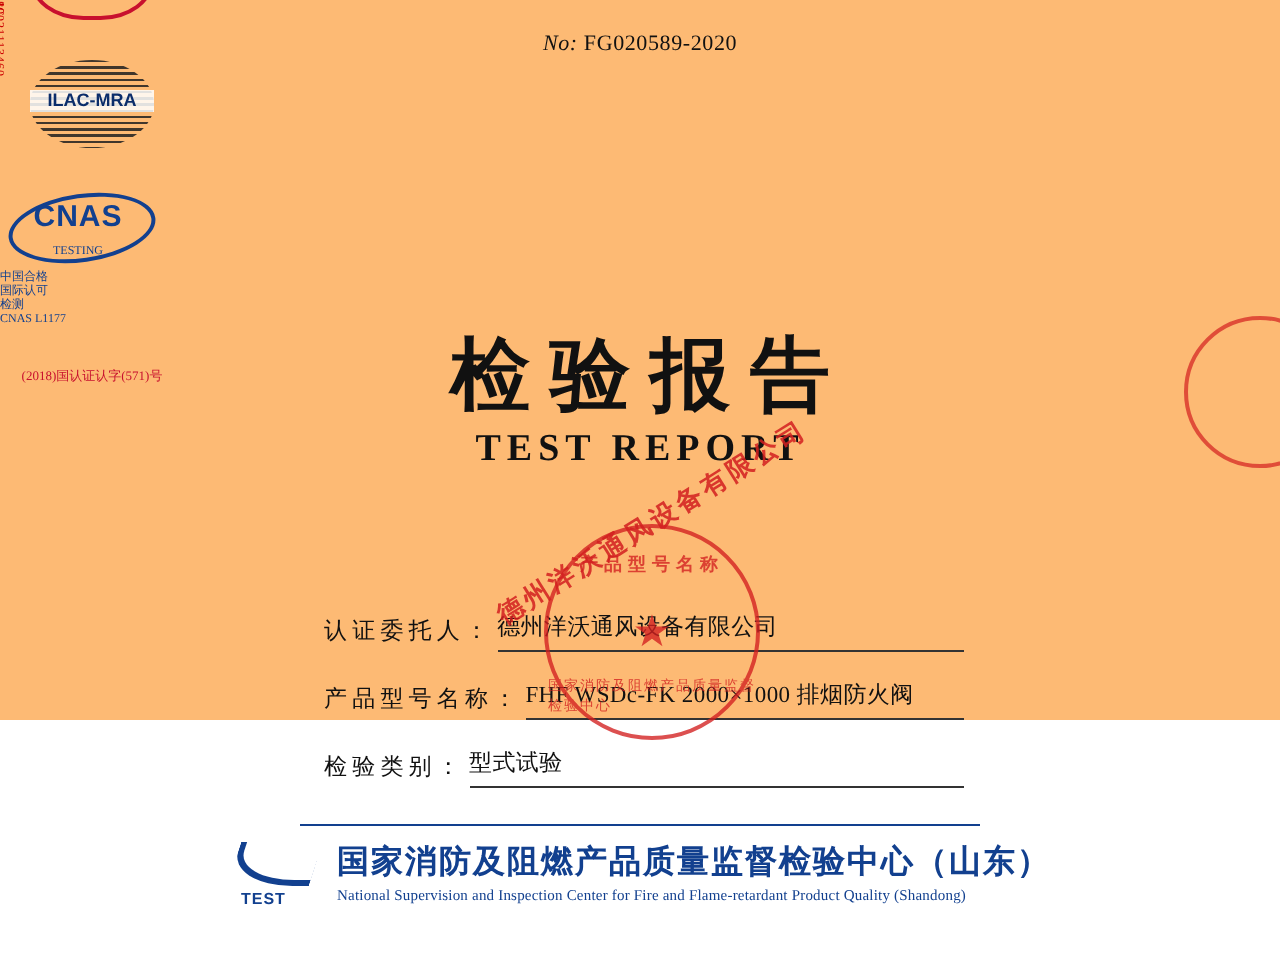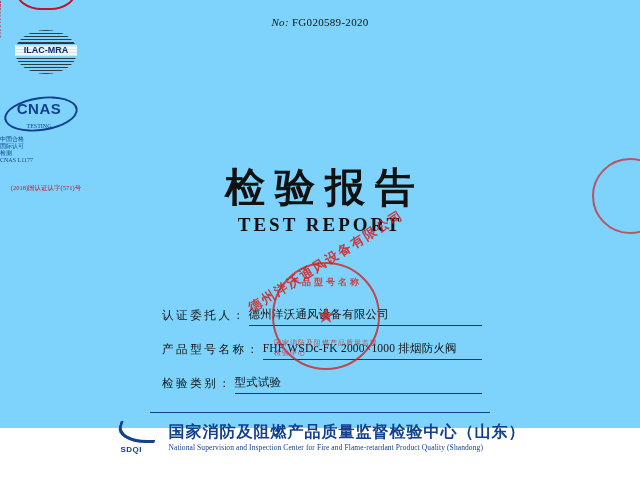--- a/index.html
+++ b/index.html
@@ -11,22 +11,22 @@
     width: 640px;
     height: 480px;
     overflow: hidden;
     font-family: "Liberation Serif", serif;
     color: #1a1a1a;
     position: relative;
   }
   .page {
     position: relative;
     width: 640px;
-    height: 428px;
-    background: #7dd3fc;
+    height: 360px;
+    background: #fdba74;
   }
 
   
   .report-no {
     position: absolute;
     top: 16px;
     left: 0;
     width: 640px;
     text-align: center;
     font-size: 11px;
@@ -500,21 +500,21 @@
     <div class="seal-star">★</div>
     <div class="seal-text-bottom">国家消防及阻燃产品质量监督检验中心</div>
   </div>
 
   <div class="diag-stamp">德州洋沃通风设备有限公司</div>
 
   <div class="footer-rule"></div>
   <div class="footer">
     <div class="sdqi-logo">
       <div class="sdqi-swoosh"></div>
-      <div class="sdqi-text">SDQI</div>
+      <div class="sdqi-text">TEST</div>
     </div>
     <div class="footer-texts">
       <div class="footer-cn">国家消防及阻燃产品质量监督检验中心（山东）</div>
       <div class="footer-en">National Supervision and Inspection Center for Fire and Flame-retardant Product Quality (Shandong)</div>
     </div>
   </div>
 
 </div>
 
 </body></html>

